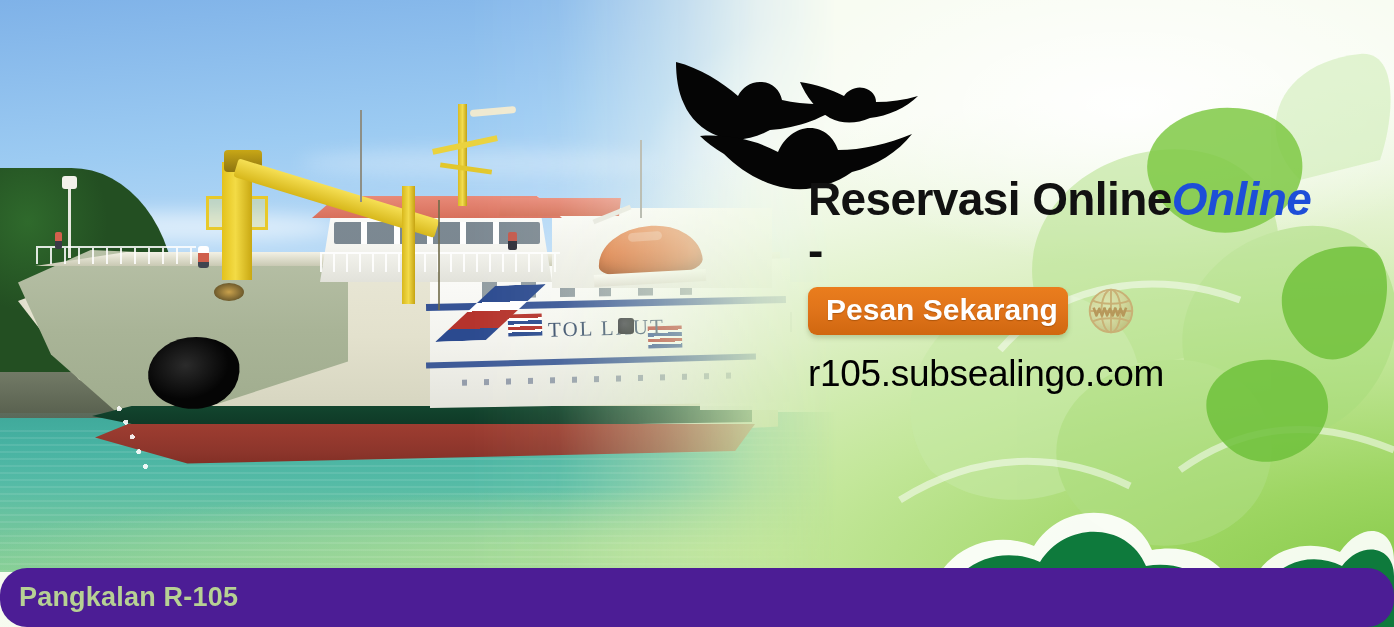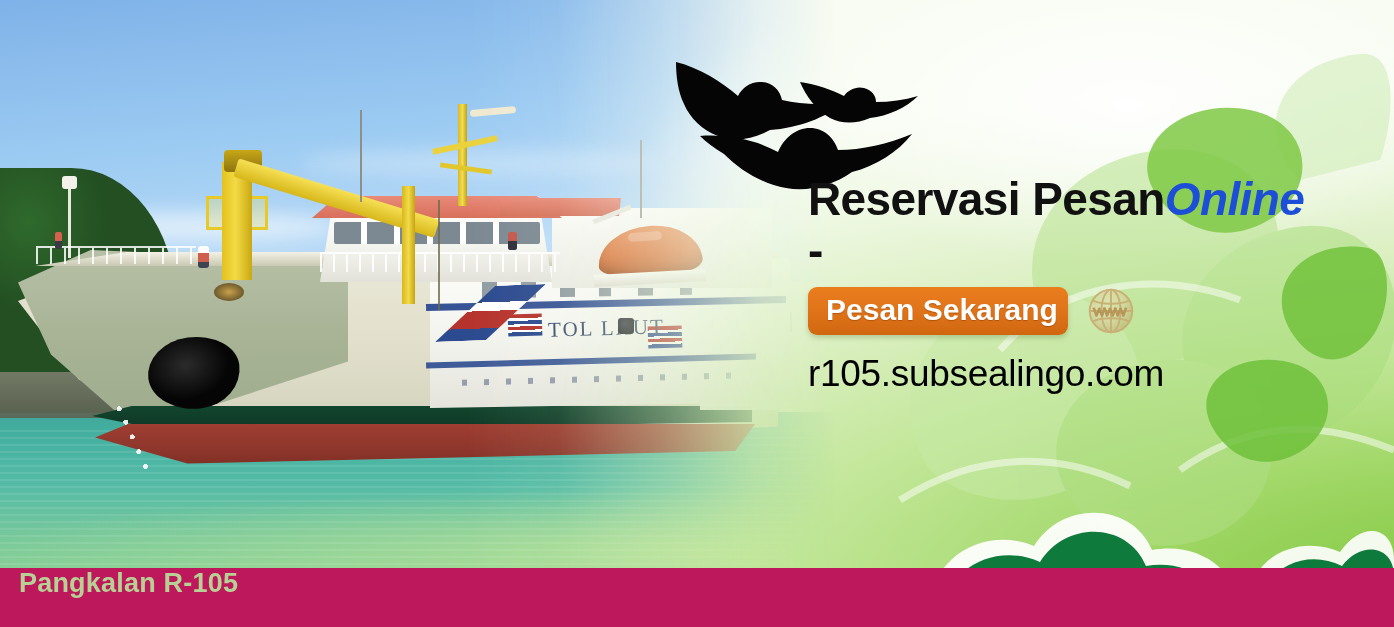--- a/index.html
+++ b/index.html
@@ -393,22 +393,22 @@
 
   .url{
     margin-top:14px;
     font-size:37px; font-weight:400; letter-spacing:-.3px;
     color:#000000; white-space:nowrap;
   }
 
   
   .bottom-bar{
     position:absolute; left:0; bottom:0; width:100%; height:59px;
-    background:#be185d; z-index:9;
-    display:flex; 
+    background:#4c1d95; z-index:9;
+    display:flex; align-items:center;border-radius:27px;
   }
   .bar-title{
     margin-left:19px;
     font-size:27px; font-weight:700; color:#b7d194; letter-spacing:.2px;
   }
 </style>
 </head>
 <body>
 
 <div id="banner">
@@ -525,21 +525,21 @@
       <path d="M676 62 C700 68 722 82 738 96 C742 88 750 82 760 82 C772 82 780 90 782 100 C800 104 822 106 844 102 C826 118 798 128 770 130 C752 140 734 142 718 136 C702 130 690 118 684 104 C678 92 676 76 676 62 Z"></path>
 
       <path d="M800 82 C816 84 832 90 844 96 C848 90 856 86 864 88 C872 90 876 96 876 102 C890 102 904 100 918 96 C906 108 888 116 870 118 C856 124 842 124 830 118 C816 110 806 96 800 82 Z"></path>
 
       <path d="M700 136 C728 134 756 140 778 152 C784 138 796 128 810 128 C824 128 834 138 838 150 C862 150 888 144 912 134 C898 152 876 166 852 172 C832 186 808 192 786 188 C762 184 740 170 724 154 C714 148 706 142 700 136 Z"></path>
     </g>
   </svg>
 
   <div class="content">
     <div class="headline">
-      <span>Reservasi Pesan</span><span class="hl-accent">Online</span>
+      <span>Reservasi Online</span><span class="hl-accent">Online</span>
     </div>
     <div class="dash">-</div>
 
     <div class="cta-row">
       <button class="cta-btn">Pesan Sekarang</button>
 
       <svg class="globe-icon" viewBox="0 0 100 100">
         <defs>
           <radialGradient id="gsh" cx="40%" cy="32%" r="72%">
             <stop offset="0%" stop-color="#f2e3bd"></stop>

